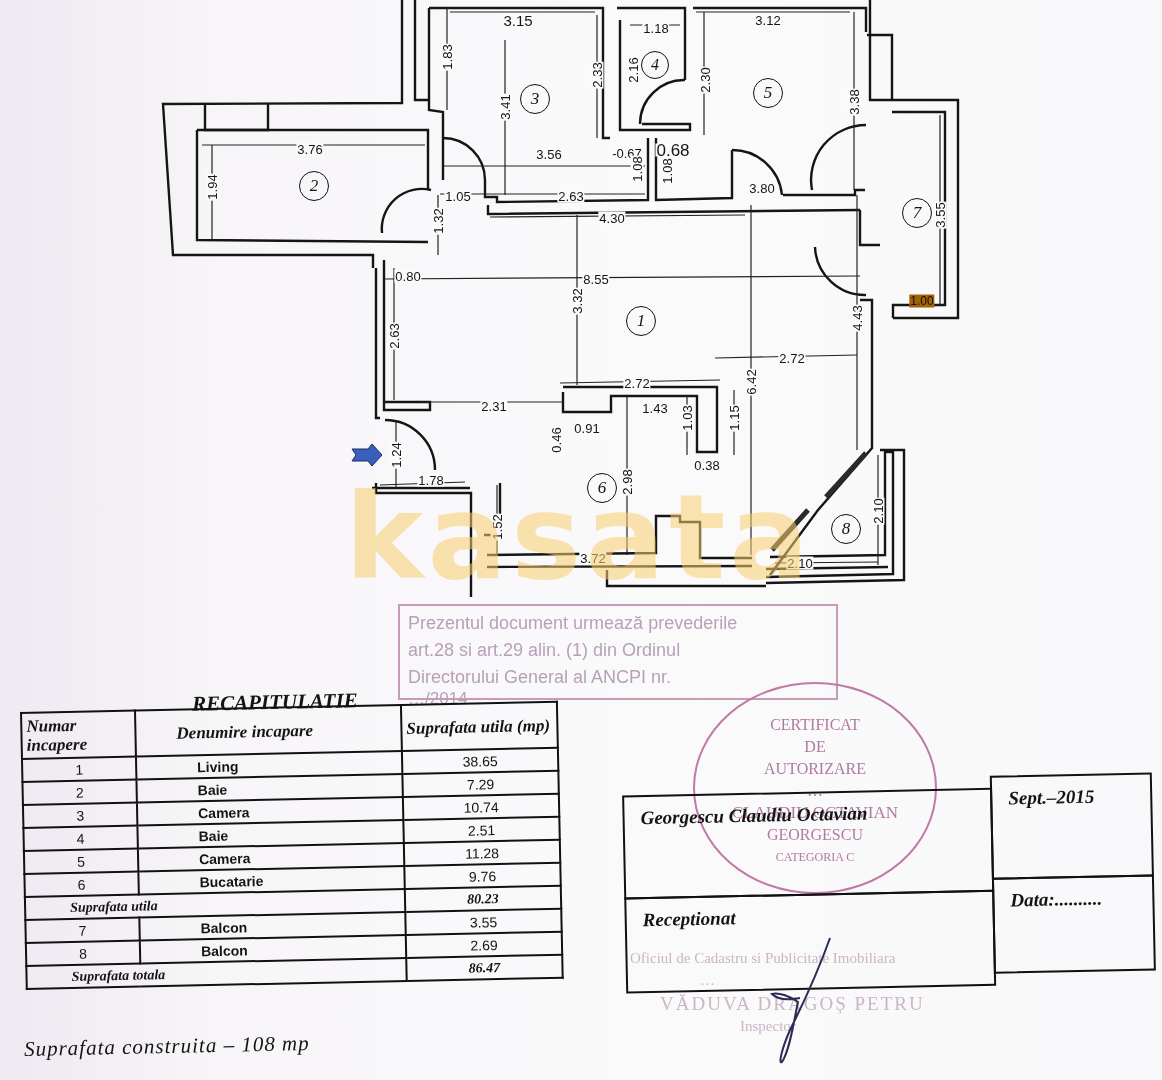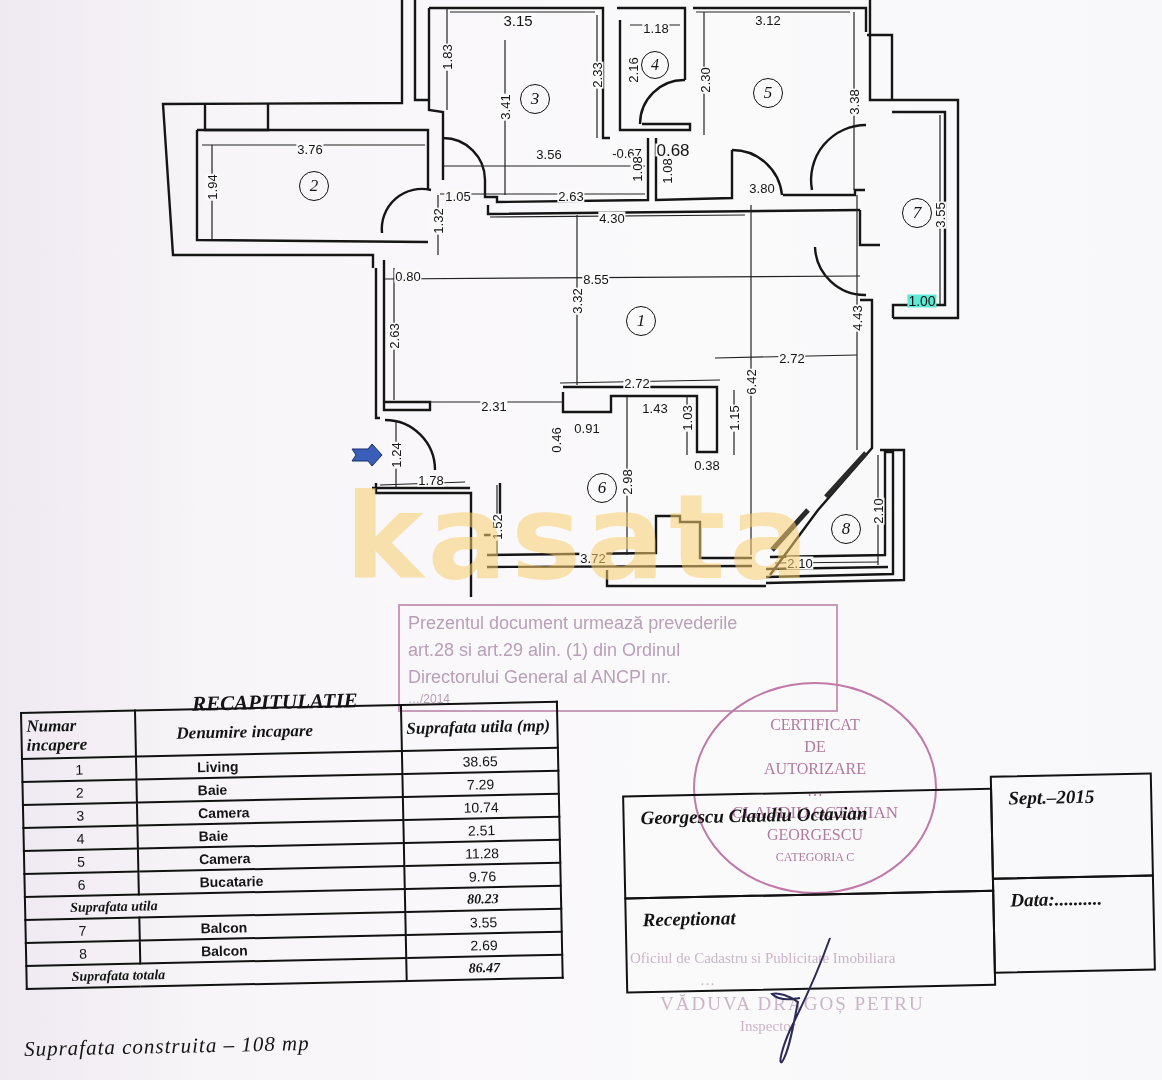--- a/index.html
+++ b/index.html
@@ -3,21 +3,21 @@
 <meta charset="utf-8">
 <style>
   html, body { margin:0; padding:0; }
   body { width:1162px; height:1080px; position:relative; overflow:hidden;
          background: linear-gradient(90deg,#efe9f1 0%,#f7f5f8 18%,#fbfafb 60%,#f8f7f9 100%);
          font-family:"Liberation Sans", sans-serif; color:#141414; }
   .abs { position:absolute; }
   svg.plan { position:absolute; left:0; top:0; }
   .watermark { position:absolute; left:345px; top:478px; font-family:"DejaVu Sans", sans-serif; font-weight:bold;
                font-size:118px; color:rgba(247,205,110,0.55); letter-spacing:4px; line-height:1; }
-  .stamp-rect { position:absolute; left:398px; top:604px; width:440px; height:108px; border:2px solid #c79ab8;
+  .stamp-rect { position:absolute; left:398px; top:604px; width:440px; height:96px; border:2px solid #c79ab8;
                 color:#b8a0b8; font-size:18px; line-height:27px; padding:4px 8px; box-sizing:border-box; }
   .stamp-circle { position:absolute; left:693px; top:682px; width:240px; height:208px; border:2px solid #c07aa8;
                   border-radius:50%; color:#b07aa0; text-align:center; font-family:"Liberation Serif", serif; font-size:16px; }
   .stamp-circle div { line-height:22px; }
   .recap-title { position:absolute; left:192px; top:690px; font-family:"Liberation Serif", serif; font-style:italic;
                  font-weight:bold; font-size:21px; transform:rotate(-1.2deg); }
   table.recap { position:absolute; left:20px; top:712px; border-collapse:collapse; transform:rotate(-1.2deg);
                 transform-origin:left top; width:538px; }
   table.recap td, table.recap th { border:2px solid #111; padding:0 4px; height:21px; font-size:14px; }
   table.recap th { font-family:"Liberation Serif", serif; font-style:italic; font-weight:bold; font-size:17px; text-align:left; line-height:19px; }
@@ -158,21 +158,21 @@
     <div class="abs" style="left: 637px; top: 169px; font-size: 13px; line-height: 13px; background: rgb(251, 250, 251); padding: 0px 1px; transform: translate(-50%, -50%) rotate(-90deg); white-space: nowrap;">1.08</div>
     <div class="abs" style="left: 667px; top: 171px; font-size: 13px; line-height: 13px; background: rgb(251, 250, 251); padding: 0px 1px; transform: translate(-50%, -50%) rotate(-90deg); white-space: nowrap;">1.08</div>
     <div class="abs" style="left: 458px; top: 196px; font-size: 13px; line-height: 13px; background: rgb(251, 250, 251); padding: 0px 1px; transform: translate(-50%, -50%) rotate(0deg); white-space: nowrap;">1.05</div>
     <div class="abs" style="left: 571px; top: 196px; font-size: 13px; line-height: 13px; background: rgb(251, 250, 251); padding: 0px 1px; transform: translate(-50%, -50%) rotate(0deg); white-space: nowrap;">2.63</div>
     <div class="abs" style="left: 762px; top: 188px; font-size: 13px; line-height: 13px; background: rgb(251, 250, 251); padding: 0px 1px; transform: translate(-50%, -50%) rotate(0deg); white-space: nowrap;">3.80</div>
     <div class="abs" style="left: 612px; top: 218px; font-size: 13px; line-height: 13px; background: rgb(251, 250, 251); padding: 0px 1px; transform: translate(-50%, -50%) rotate(0deg); white-space: nowrap;">4.30</div>
     <div class="abs" style="left: 438px; top: 221px; font-size: 13px; line-height: 13px; background: rgb(251, 250, 251); padding: 0px 1px; transform: translate(-50%, -50%) rotate(-90deg); white-space: nowrap;">1.32</div>
     <div class="abs" style="left: 940px; top: 215px; font-size: 13px; line-height: 13px; background: rgb(251, 250, 251); padding: 0px 1px; transform: translate(-50%, -50%) rotate(-90deg); white-space: nowrap;">3.55</div>
     <div class="abs" style="left: 408px; top: 276px; font-size: 13px; line-height: 13px; background: rgb(251, 250, 251); padding: 0px 1px; transform: translate(-50%, -50%) rotate(0deg); white-space: nowrap;">0.80</div>
     <div class="abs" style="left: 596px; top: 279px; font-size: 13px; line-height: 13px; background: rgb(251, 250, 251); padding: 0px 1px; transform: translate(-50%, -50%) rotate(0deg); white-space: nowrap;">8.55</div>
-    <div class="abs" style="left: 922px; top: 301px; font-size: 14px; line-height: 13px; background: #5eead4; padding: 0px 1px; transform: translate(-50%, -50%) rotate(0deg); white-space: nowrap;">1.00</div>
+    <div class="abs" style="left: 922px; top: 301px; font-size: 12px; line-height: 13px; background: #a16207; padding: 0px 1px; transform: translate(-50%, -50%) rotate(0deg); white-space: nowrap;">1.00</div>
     <div class="abs" style="left: 394px; top: 336px; font-size: 13px; line-height: 13px; background: rgb(251, 250, 251); padding: 0px 1px; transform: translate(-50%, -50%) rotate(-90deg); white-space: nowrap;">2.63</div>
     <div class="abs" style="left: 577px; top: 301px; font-size: 13px; line-height: 13px; background: rgb(251, 250, 251); padding: 0px 1px; transform: translate(-50%, -50%) rotate(-90deg); white-space: nowrap;">3.32</div>
     <div class="abs" style="left: 857px; top: 318px; font-size: 13px; line-height: 13px; background: rgb(251, 250, 251); padding: 0px 1px; transform: translate(-50%, -50%) rotate(-90deg); white-space: nowrap;">4.43</div>
     <div class="abs" style="left: 792px; top: 358px; font-size: 13px; line-height: 13px; background: rgb(251, 250, 251); padding: 0px 1px; transform: translate(-50%, -50%) rotate(0deg); white-space: nowrap;">2.72</div>
     <div class="abs" style="left: 751px; top: 382px; font-size: 13px; line-height: 13px; background: rgb(251, 250, 251); padding: 0px 1px; transform: translate(-50%, -50%) rotate(-90deg); white-space: nowrap;">6.42</div>
     <div class="abs" style="left: 637px; top: 383px; font-size: 13px; line-height: 13px; background: rgb(251, 250, 251); padding: 0px 1px; transform: translate(-50%, -50%) rotate(0deg); white-space: nowrap;">2.72</div>
     <div class="abs" style="left: 494px; top: 406px; font-size: 13px; line-height: 13px; background: rgb(251, 250, 251); padding: 0px 1px; transform: translate(-50%, -50%) rotate(0deg); white-space: nowrap;">2.31</div>
     <div class="abs" style="left: 655px; top: 408px; font-size: 13px; line-height: 13px; background: rgb(251, 250, 251); padding: 0px 1px; transform: translate(-50%, -50%) rotate(0deg); white-space: nowrap;">1.43</div>
     <div class="abs" style="left: 687px; top: 418px; font-size: 13px; line-height: 13px; background: rgb(251, 250, 251); padding: 0px 1px; transform: translate(-50%, -50%) rotate(-90deg); white-space: nowrap;">1.03</div>
     <div class="abs" style="left: 734px; top: 418px; font-size: 13px; line-height: 13px; background: rgb(251, 250, 251); padding: 0px 1px; transform: translate(-50%, -50%) rotate(-90deg); white-space: nowrap;">1.15</div>
@@ -187,21 +187,21 @@
     <div class="abs" style="left: 593px; top: 558px; font-size: 13px; line-height: 13px; background: rgb(251, 250, 251); padding: 0px 1px; transform: translate(-50%, -50%) rotate(0deg); white-space: nowrap;">3.72</div>
     <div class="abs" style="left: 800px; top: 563px; font-size: 13px; line-height: 13px; background: rgb(251, 250, 251); padding: 0px 1px; transform: translate(-50%, -50%) rotate(0deg); white-space: nowrap;">2.10</div>
   </div>
 
 <div class="watermark">kasata</div>
 
 <div class="stamp-rect">
   <div>Prezentul document urmează prevederile</div>
   <div>art.28 si art.29 alin. (1) din Ordinul</div>
   <div>Directorului General al ANCPI nr.</div>
-  <div style="font-size:12px;line-height:16px;">…/2014</div>
+  <div style="font-size:17px;line-height:16px;">…/2014</div>
 </div>
 
 <div class="stamp-circle">
   <div style="margin-top:30px">CERTIFICAT</div>
   <div>DE</div>
   <div>AUTORIZARE</div>
   <div>…</div>
   <div style="font-size:17px">CLAUDIU OCTAVIAN</div>
   <div>GEORGESCU</div>
   <div style="font-size:12px">CATEGORIA C</div>

